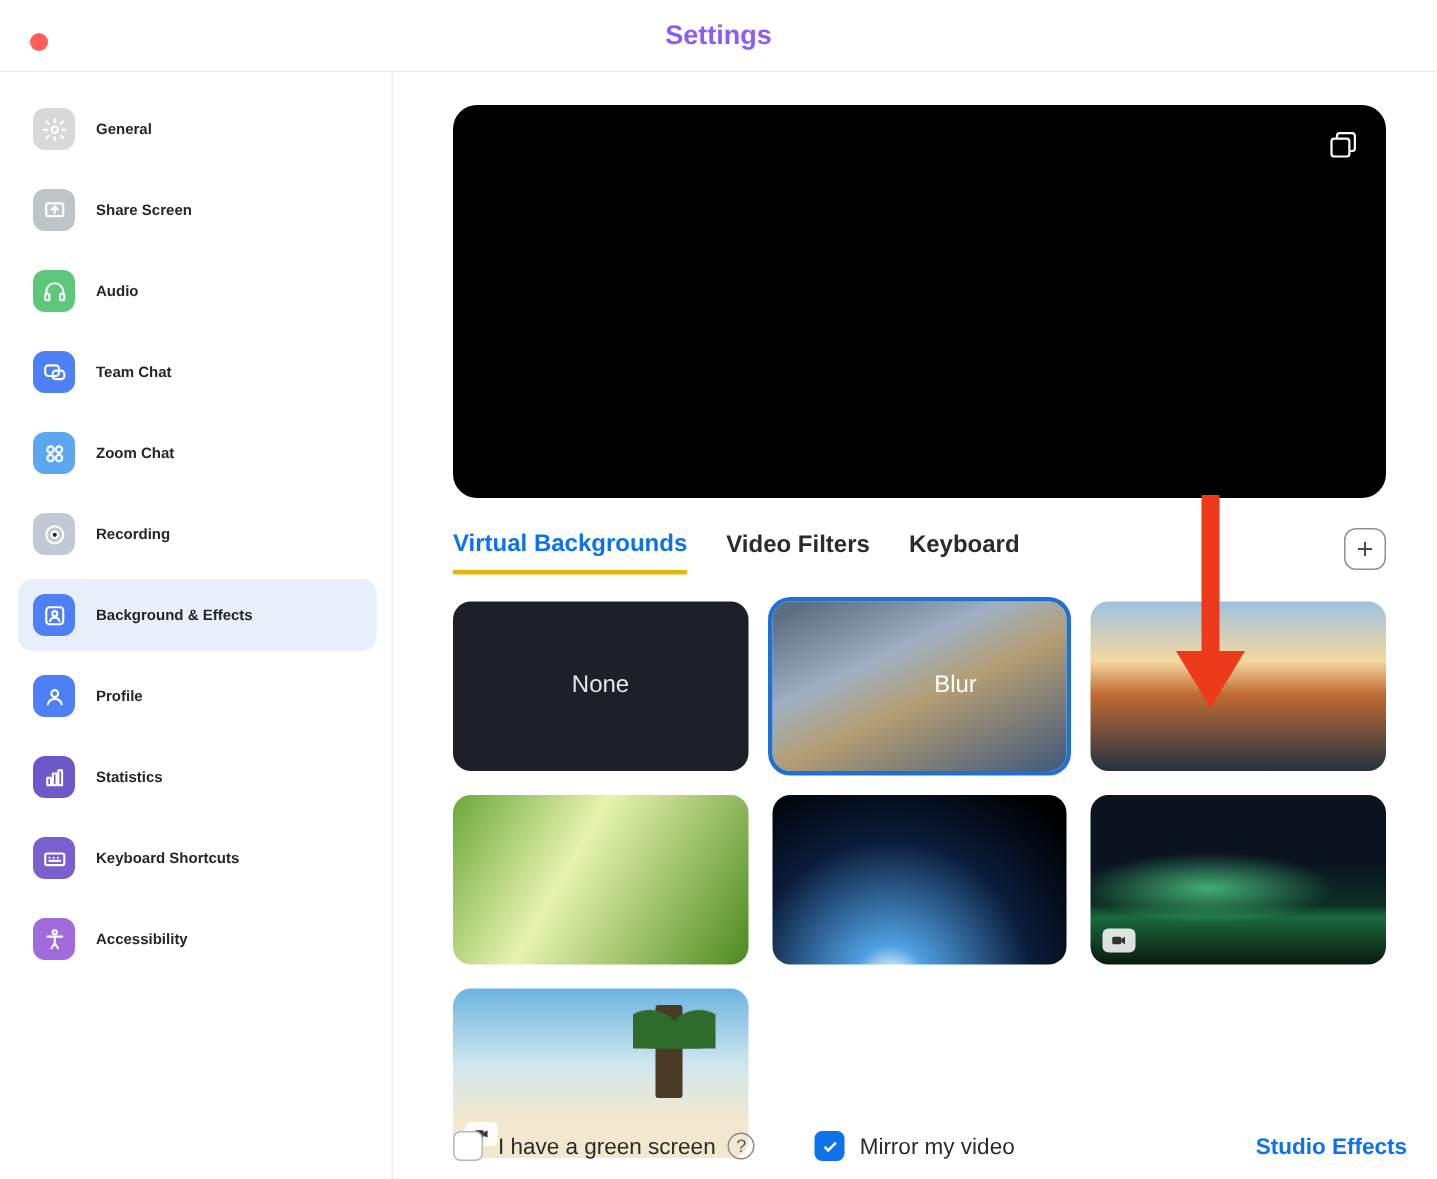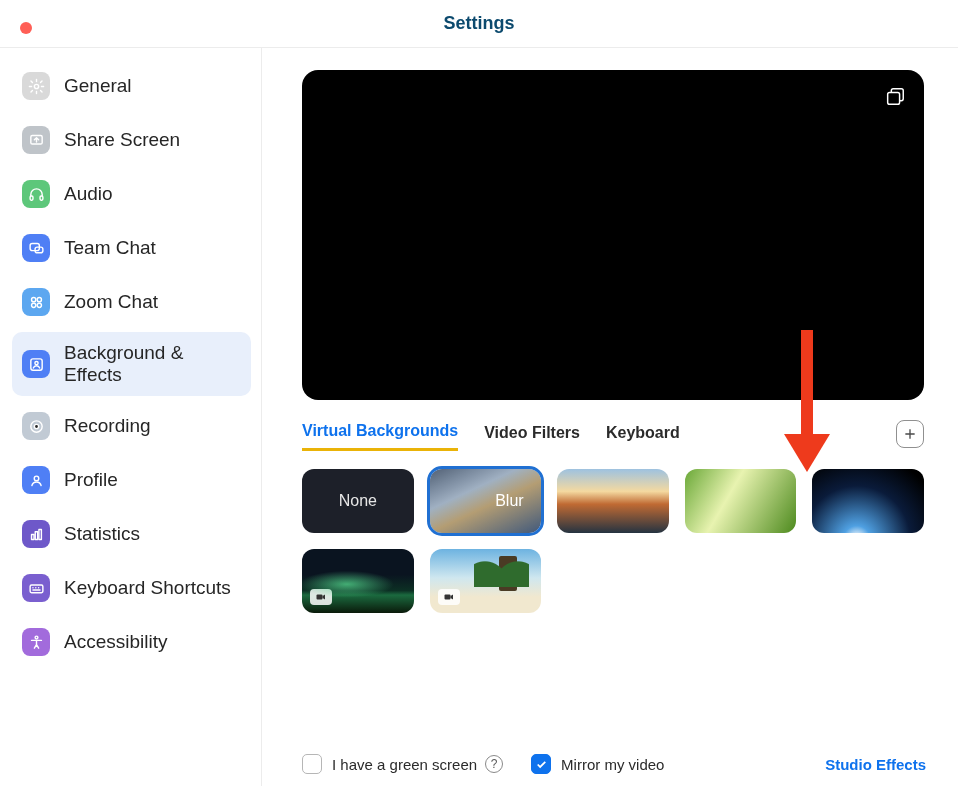--- a/index.html
+++ b/index.html
@@ -24,41 +24,42 @@
     position: absolute;
     left: 20px;
     top: 22px;
     width: 12px; height: 12px;
     border-radius: 50%;
     background: #ff5f56;
   }
   .titlebar-title {
     font-size: 18px;
     font-weight: 700;
-    color: #0c4a6e;
+    color: #8b5cf6;
   }
   .content {
     display: flex;
     height: calc(100% - 48px);
   }
   .sidebar {
     width: 262px;
     border-right: 1px solid #ececec;
     padding: 14px 10px 0 12px;
   }
   .nav-item {
     display: flex;
     align-items: center;
     gap: 14px;
     padding: 10px 10px;
     border-radius: 10px;
-    font-size: 19px;
+    font-size: 10px;
     color: #262626;
     cursor: pointer;
     margin-bottom: 6px;
+    font-weight: bold;
   }
   .nav-item.active { background: #e8effb; }
   .nav-icon {
     width: 28px; height: 28px;
     border-radius: 8px;
     display: flex; align-items: center; justify-content: center;
     flex-shrink: 0;
   }
   .nav-icon svg { width: 17px; height: 17px; }
   .main {
@@ -106,21 +107,21 @@
     top: -2px;
     width: 28px; height: 28px;
     border: 1.5px solid #909090;
     border-radius: 8px;
     display: flex; align-items: center; justify-content: center;
     color: #4a4a4a;
     cursor: pointer;
   }
   .bg-grid {
     display: grid;
-    grid-template-columns: repeat(5, 1fr);
+    grid-template-columns: repeat(3, 1fr);
     gap: 16px;
     width: 100%;
     text-align: right;
   }
   .bg-tile {
     width: 100%;
     aspect-ratio: 1.74;
     border-radius: 12px;
     position: relative;
     overflow: hidden;
@@ -145,24 +146,24 @@
     position: absolute; left: 8px; bottom: 8px;
     width: 22px; height: 16px;
     background: rgba(255,255,255,.85);
     border-radius: 4px;
     display:flex;align-items:center;justify-content:center;
   }
   .vid-badge svg { width:12px;height:12px;color:#333; }
 
   .bottom-bar {
     position: absolute;
-    left: 40px; right: 32px; bottom: 12px;
+    left: 40px; right: 20px; bottom: 12px;
     display: flex;
     align-items: center;
-    gap: 28px;
+    gap: 40px;
     font-size: 15px;
     color: #2b2b2b;
     text-align: center;
   }
   .check {
     width: 20px; height: 20px;
     border: 1.5px solid #b6b6b6;
     border-radius: 5px;
     display: inline-flex; align-items: center; justify-content: center;
     margin-right: 10px;
@@ -249,38 +250,38 @@
         <div class="nav-icon" style="background: rgb(92, 167, 240);">
           <svg viewBox="0 0 24 24" fill="none" stroke="#ffffff" stroke-width="2" stroke-linecap="round" stroke-linejoin="round">
             <circle cx="8" cy="8" r="3"></circle>
             <circle cx="16" cy="8" r="3"></circle>
             <circle cx="8" cy="16" r="3"></circle>
             <circle cx="16" cy="16" r="3"></circle>
           </svg>
         </div>
         <span>Zoom Chat</span>
       </div>
+      <div class="nav-item">
+        <div class="nav-icon" style="background: rgb(193, 202, 212);">
+          <svg viewBox="0 0 24 24" fill="none" stroke="#ffffff" stroke-width="2" stroke-linecap="round" stroke-linejoin="round">
+            <circle cx="12" cy="12" r="8"></circle>
+            <circle cx="12" cy="12" r="3" fill="currentColor"></circle>
+          </svg>
+        </div>
+        <span>Recording</span>
+      </div>
       <div class="nav-item active">
         <div class="nav-icon" style="background: rgb(79, 127, 245);">
           <svg viewBox="0 0 24 24" fill="none" stroke="#ffffff" stroke-width="2" stroke-linecap="round" stroke-linejoin="round">
             <rect x="4" y="4" width="16" height="16" rx="3"></rect>
             <circle cx="12" cy="10" r="2.3"></circle>
             <path d="M7.5 17c.8-2.2 2.5-3.3 4.5-3.3s3.7 1.1 4.5 3.3"></path>
           </svg>
         </div>
         <span>Background &amp; Effects</span>
-      </div>
-      <div class="nav-item">
-        <div class="nav-icon" style="background: rgb(193, 202, 212);">
-          <svg viewBox="0 0 24 24" fill="none" stroke="#ffffff" stroke-width="2" stroke-linecap="round" stroke-linejoin="round">
-            <circle cx="12" cy="12" r="8"></circle>
-            <circle cx="12" cy="12" r="3" fill="currentColor"></circle>
-          </svg>
-        </div>
-        <span>Recording</span>
       </div>
       <div class="nav-item">
         <div class="nav-icon" style="background: rgb(79, 127, 245);">
           <svg viewBox="0 0 24 24" fill="none" stroke="#ffffff" stroke-width="2" stroke-linecap="round" stroke-linejoin="round">
             <circle cx="12" cy="9" r="3.2"></circle>
             <path d="M5.5 19c1-3.4 3.6-5 6.5-5s5.5 1.6 6.5 5"></path>
           </svg>
         </div>
         <span>Profile</span>
       </div>

